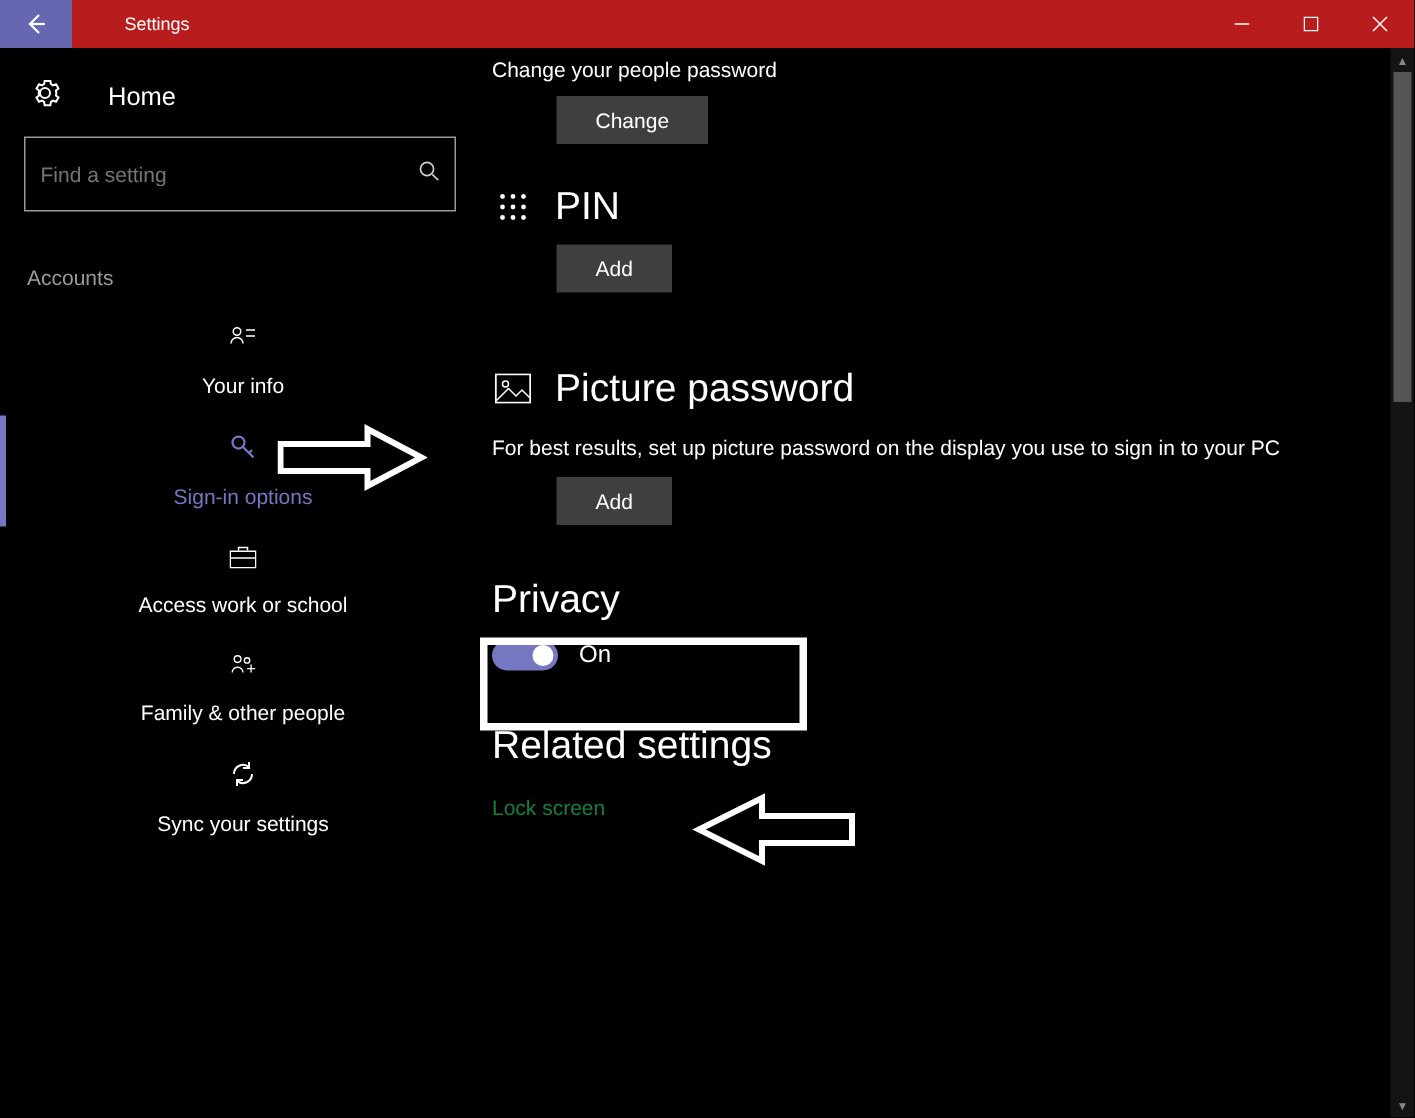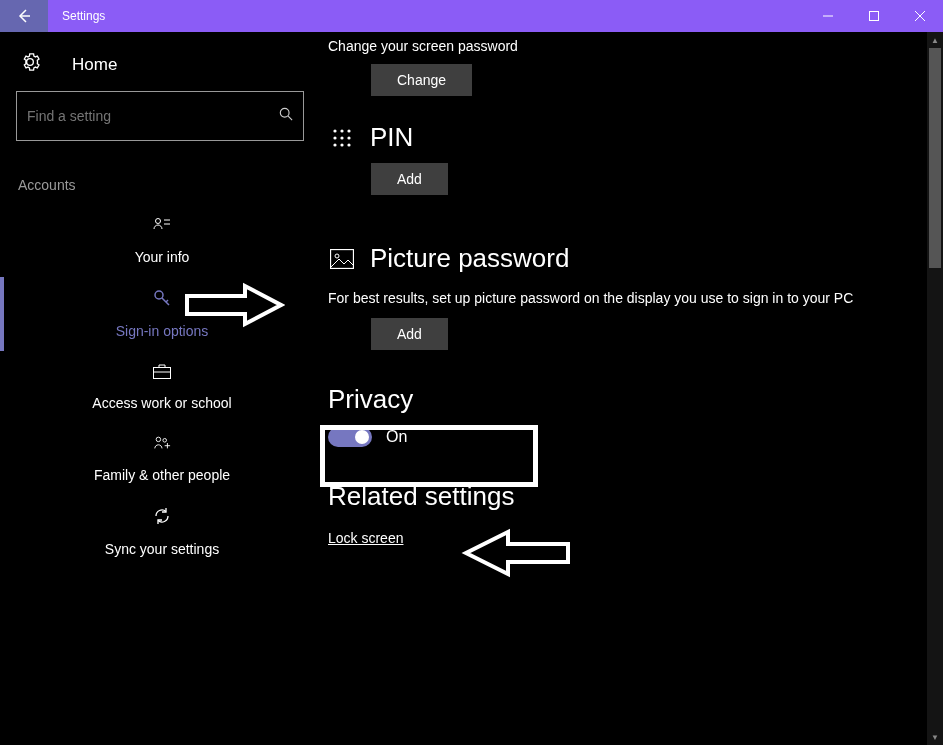--- a/index.html
+++ b/index.html
@@ -1,19 +1,19 @@
 <!DOCTYPE html>
 <html><head>
   <meta charset="utf-8">
   <style>
     * { margin: 0; padding: 0; box-sizing: border-box; font-family: "Segoe UI", Arial, sans-serif; }
     html, body { width: 943px; height: 745px; background: #000; color: #fff; overflow: hidden; }
 
     
-    .titlebar { height: 32px; background: #8b5cf6; display: flex; align-items: stretch; color: #fff; }
+    .titlebar { height: 32px; background: #b91c1c; display: flex; align-items: stretch; color: #fff; gap: 21px; }
     .titlebar .back { width: 48px; display: flex; align-items: center; justify-content: center; background: #6667b0; }
     .titlebar .title { flex: 1; display: flex; align-items: center; padding-left: 14px; font-size: 12px; }
     .titlebar .win-controls { display: flex; }
     .titlebar .win-btn { width: 46px; display: flex; align-items: center; justify-content: center; font-size: 11px; }
     .titlebar svg { display: block; }
 
     .body { display: flex; height: calc(100% - 32px); }
 
     
     .sidebar { width: 320px; padding: 14px 0 0 0; display: flex; flex-direction: column; }
@@ -36,21 +36,21 @@
     .hdr { display: flex; align-items: center; gap: 14px; margin-top: 26px; }
     .hdr .hicon { width: 28px; display: flex; justify-content: center; }
     .hdr h2 { font-weight: 300; font-size: 26px; }
     .desc { font-size: 14px; margin-top: 14px; color: #fff; line-height: 1.45; }
 
     .big-heading { font-size: 26px; font-weight: 300; margin-top: 34px; }
     .toggle-row { display: flex; align-items: center; gap: 14px; margin-top: 12px; }
     .toggle { width: 44px; height: 20px; border-radius: 10px; background: #7677c0; position: relative; }
     .toggle .knob { position: absolute; right: 3px; top: 3px; width: 14px; height: 14px; border-radius: 50%; background: #fff; }
 
-    .link { color: #ffffff; font-size: 14px; margin-top: 18px; display: inline-block; text-decoration: underline; }
+    .link { color: #15803d; font-size: 14px; margin-top: 18px; display: inline-block; }
 
     
     .vscrollbar { position: absolute; right: 0; top: 0; bottom: 0; width: 16px; background: #141414; }
     .vscrollbar .arrow { height: 16px; display: flex; align-items: center; justify-content: center; color: #888; font-size: 8px; }
     .vscrollbar .thumb { position: absolute; left: 2px; right: 2px; top: 16px; height: 220px; background: #555; }
     .vscrollbar .arrow.bottom { position: absolute; bottom: 0; width: 100%; }
 
     
     .anno-arrow-right { position: absolute; left: 185px; top: 282px; }
     .anno-box { position: absolute; left: 320px; top: 425px; width: 218px; height: 62px; border: 5px solid #fff; }
@@ -167,21 +167,21 @@
           </svg>
       </span>
       <span>Sync your settings</span>
     </div>
   </div>
 
   <div class="main">
     <div class="scroll-area">
 
       <div style="margin-top:6px;">
-        <div class="section-label">Change your screen password</div>
+        <div class="section-label">Change your people password</div>
         <button class="btn">Change</button>
       </div>
 
       <div class="hdr">
         <span class="hicon">
           <svg width="22" height="22" viewBox="0 0 22 22">
             <g fill="#fff">
               <circle cx="4" cy="4" r="1.6"></circle>
                 <circle cx="11" cy="4" r="1.6"></circle>
                 <circle cx="18" cy="4" r="1.6"></circle>

